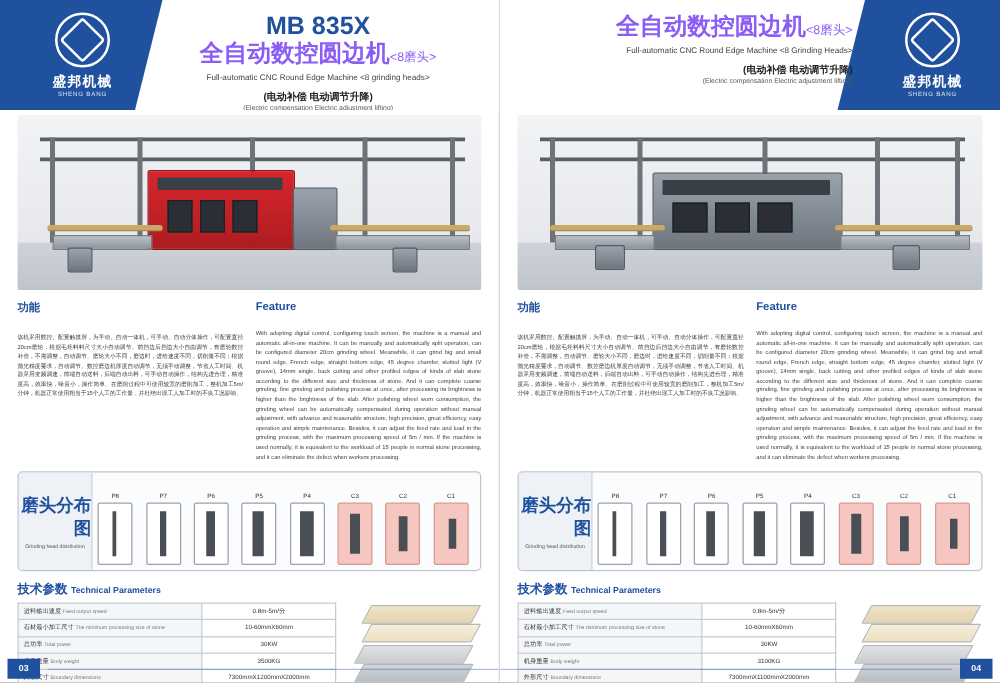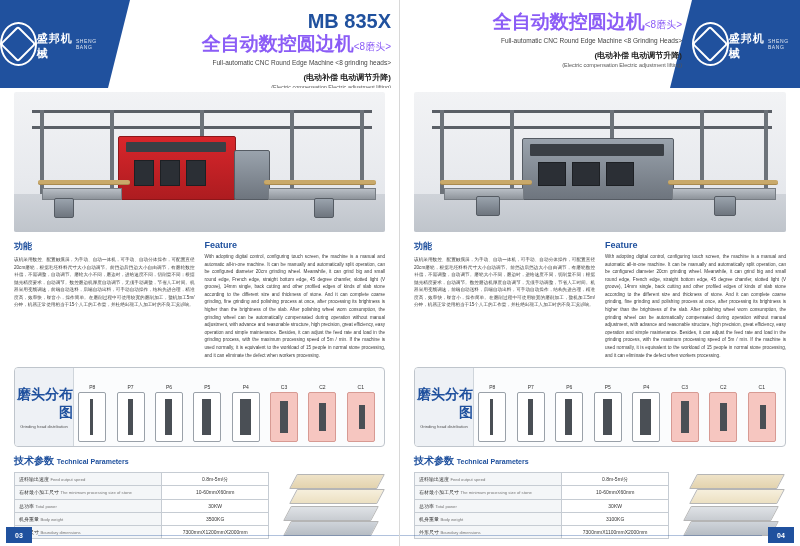--- a/index.html
+++ b/index.html
@@ -25,38 +25,39 @@
     content:"";position:absolute;top:0;width:0;height:0;
   }
   .sheet.left .blue-block:after{
     right:-22px;border-top:88px solid #20519e;border-right:22px solid transparent;
   }
   .sheet.right .blue-block:after{
     left:-22px;border-bottom:88px solid #20519e;border-left:22px solid transparent;
   }
   .logo{
     position:absolute;top:8px;width:108px;height:72px;z-index:3;
-    display:flex;align-items:center;justify-content:center;
+    display:flex;flex-direction:column;align-items:center;justify-content:center;
     color:#fff;
+    margin-left:12px;
   }
   .sheet.left .logo{left:0;}
   .sheet.right .logo{right:0;}
   .logo-mark{
     width:40px;height:40px;border:2px solid #fff;border-radius:50%;
     position:relative;display:flex;align-items:center;justify-content:center;
   }
   .logo-mark span{
     display:block;width:22px;height:22px;border:2px solid #fff;border-radius:3px;
     transform:rotate(45deg);
   }
   .logo-cn{font-size:11px;letter-spacing:1px;margin-top:4px;font-weight:bold;}
   .logo-en{font-size:5px;letter-spacing:.6px;opacity:.85;}
 
   .title-wrap{position:absolute;top:10px;z-index:2;}
-  .sheet.left .title-wrap{left:118px;right:8px;text-align:right;}
+  .sheet.left .title-wrap{left:118px;right:8px;text-align:center;}
   .sheet.right .title-wrap{right:118px;left:8px;text-align:right;}
   .model{font-size:20px;font-weight:bold;color:#20519e;line-height:1.1;}
   .title-cn{font-size:19px;font-weight:bold;color:#8b5cf6;line-height:1.2;margin-top:1px;}
   .title-cn .sup{font-size:10px;font-weight:normal;}
   .title-en{font-size:6.5px;color:#444;margin-top:3px;}
   .subline{font-size:8px;color:#222;margin-top:6px;font-weight:bold;}
   .subline-en{font-size:5.5px;color:#555;margin-top:1px;}
 
   
   .photo{
@@ -79,21 +80,21 @@
   }
   .darkbox{position:absolute;background:#3a3f45;border-radius:1px;}
   .conveyor{position:absolute;background:linear-gradient(180deg,#b9bfc6,#8e949b);
             border:1px solid #777d84;}
   .win{position:absolute;background:#2b2f35;border:1px solid #1d2024;}
   .post{position:absolute;width:4px;background:#6d737a;}
 
   
   .features{display:flex;margin:8px 14px 0 14px;gap:10px;}
   .feat-col{flex:1;}
-  .feat-h{font-size:9px;font-weight:bold;color:#20519e;margin-bottom:3px;}
+  .feat-h{font-size:9px;font-weight:bold;color:#20519e;margin-bottom:13px;}
   .feat-body{font-size:4.6px;line-height:1.65;color:#3a3a3a;text-align:justify;}
 
   
   .grind{
     margin:8px 14px 0 14px;border:1px solid #bfc5cc;border-radius:4px;
     background:#fbfcfd;position:relative;height:78px;overflow:hidden;
   }
   .grind-label{
     position:absolute;left:0;top:0;bottom:0;width:58px;
     background:#eef1f5;border-right:1px solid #cfd5db;

